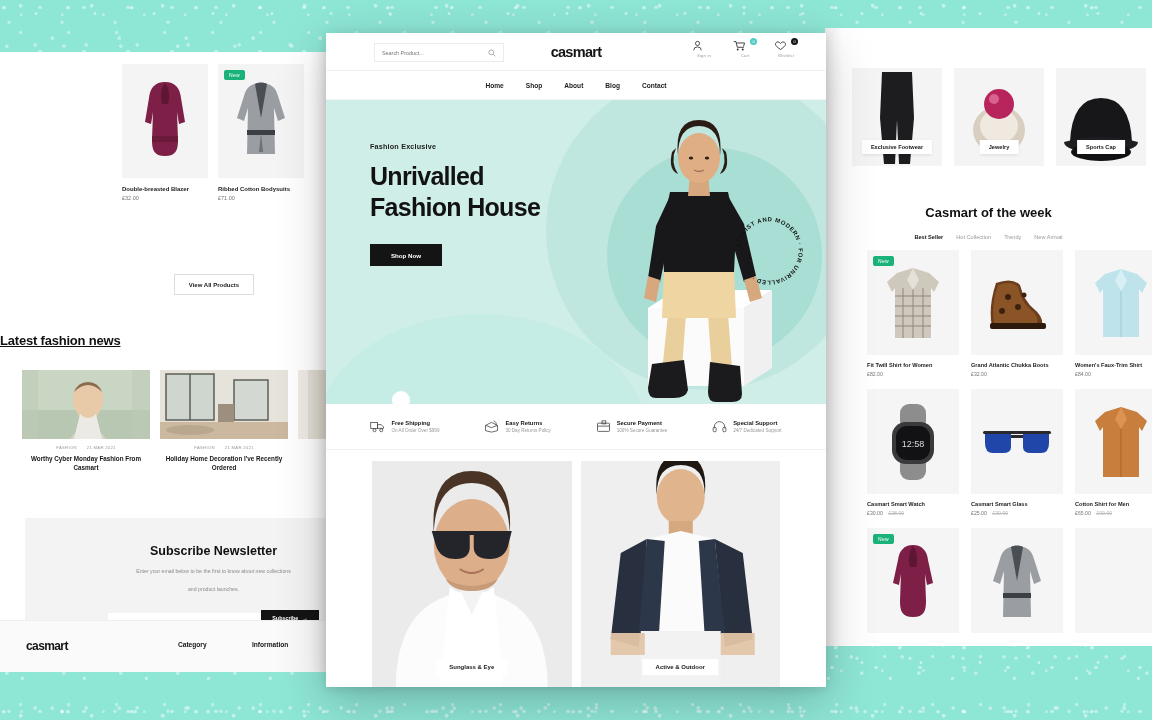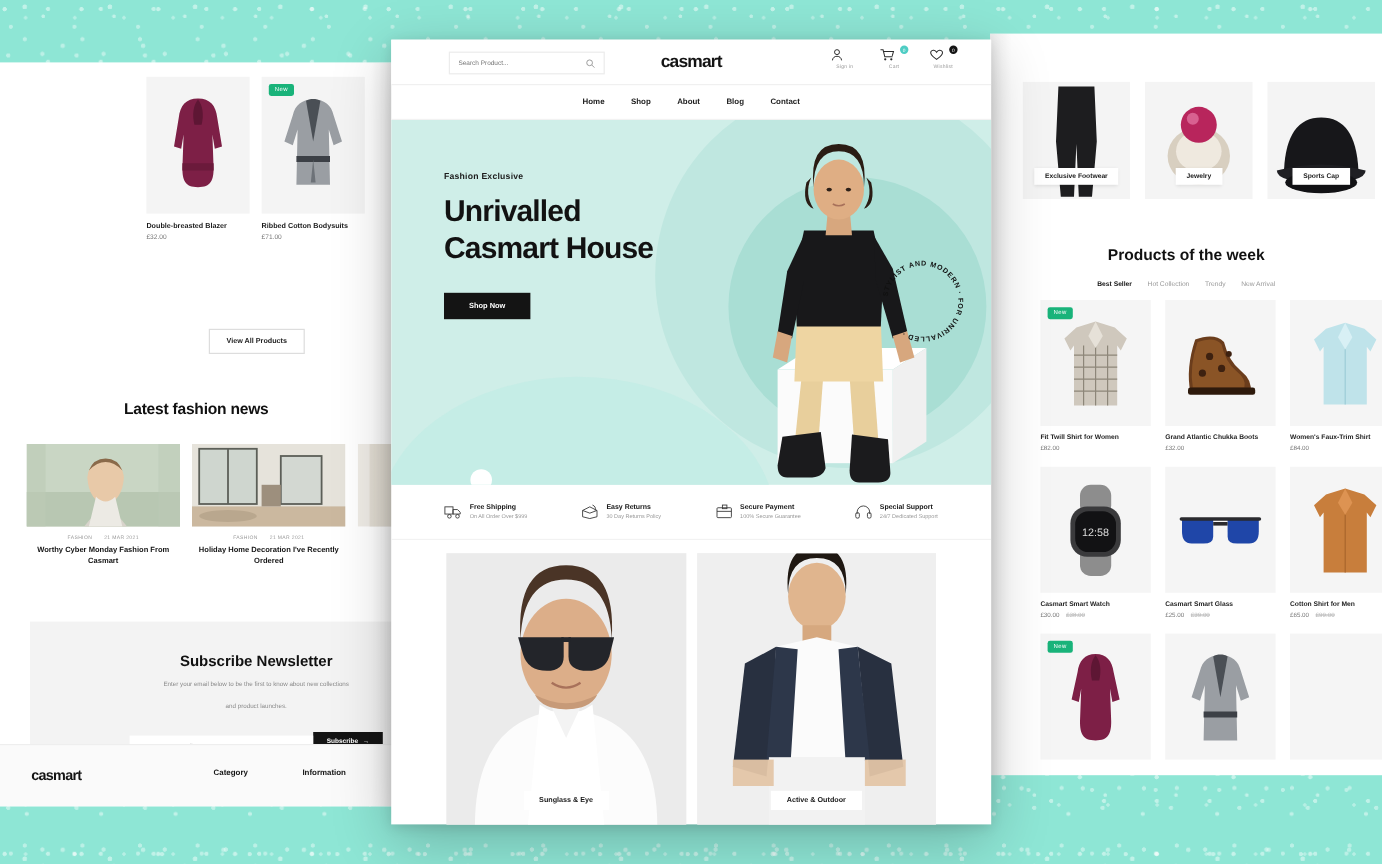--- a/index.html
+++ b/index.html
@@ -63,22 +63,22 @@
   }
   .lp-name { font-size:6px; color:#1c1c1c; margin-top:8px; font-weight:600; }
   .lp-price { font-size:5.5px; color:#777; margin-top:3px; }
 
   .view-all {
     position:absolute; left:174px; top:222px; width:80px; height:21px;
     border:1px solid #ddd; background:#fff; font-size:6px; color:#222;
     display:flex; align-items:center; justify-content:center; font-weight:600;
   }
   .lp-news-title {
-    position:absolute; left:0; right:0; top:281px; text-align:center;
-    font-size:13px; font-weight:700; color:#111; letter-spacing:-.2px;
+    position:absolute; left:0; right:0; top:281px; 
+    font-size:13px; font-weight:700; color:#111; letter-spacing:-.2px;text-decoration:underline;
   }
   .blog-row { position:absolute; left:22px; top:318px; display:flex; gap:10px; }
   .blog-card { width:128px; }
   .blog-img { width:128px; height:69px; overflow:hidden; position:relative; }
   .blog-meta { display:flex; justify-content:center; gap:10px; margin-top:6px; }
   .blog-meta span { font-size:4.2px; color:#999; letter-spacing:.3px; display:flex; gap:2px; align-items:center; }
   .blog-title { font-size:6.3px; font-weight:700; color:#141414; text-align:center; margin-top:4px; line-height:1.45; }
 
   .newsletter {
     position:absolute; left:25px; top:466px; width:377px; height:126px;
@@ -337,21 +337,21 @@
         <svg width="90" height="98" viewBox="0 0 90 98">
             <rect width="90" height="98" fill="#f4f4f4"></rect>
           <path d="M14 74 q2 -44 31 -44 q29 0 31 44 Z" fill="#17171a"></path>
           <path d="M8 74 q37 -10 74 0 q0 10 -37 10 q-37 0 -37 -10" fill="#1f1f23"></path>
           <ellipse cx="45" cy="84" rx="30" ry="9" fill="#121215"></ellipse>
         </svg>
         <div class="cat-chip">Sports Cap</div>
       </div>
     </div>
 
-    <div class="rp-heading">Products of the week</div>
+    <div class="rp-heading">Casmart of the week</div>
 
     <div class="rp-tabs">
       <div class="rp-tab active">Best Seller</div>
       <div class="rp-tab">Hot Collection</div>
       <div class="rp-tab">Trendy</div>
       <div class="rp-tab">New Arrival</div>
     </div>
 
     <div class="rp-grid">
 
@@ -559,21 +559,21 @@
     <div class="hero">
       <div class="hero-blob1"></div>
       <div class="hero-blob2"></div>
       <div class="hero-wave"></div>
       <div class="hero-dot"></div>
 
       <div class="hero-copy">
         <div class="hero-kicker">Fashion Exclusive</div>
         <div class="hero-title">
           <div>Unrivalled</div>
-          <div>Casmart House</div>
+          <div>Fashion House</div>
         </div>
         <div class="hero-btn">Shop Now</div>
       </div>
 
       <div class="hero-photo">
         <svg width="218" height="286" viewBox="0 0 218 286">
 
           <rect x="58" y="190" width="96" height="78" fill="#fbfbfb"></rect>
           <path d="M58 190 L86 172 L182 172 L154 190 Z" fill="#ffffff"></path>
           <path d="M154 190 L182 172 L182 250 L154 268 Z" fill="#f0f0f0"></path>

